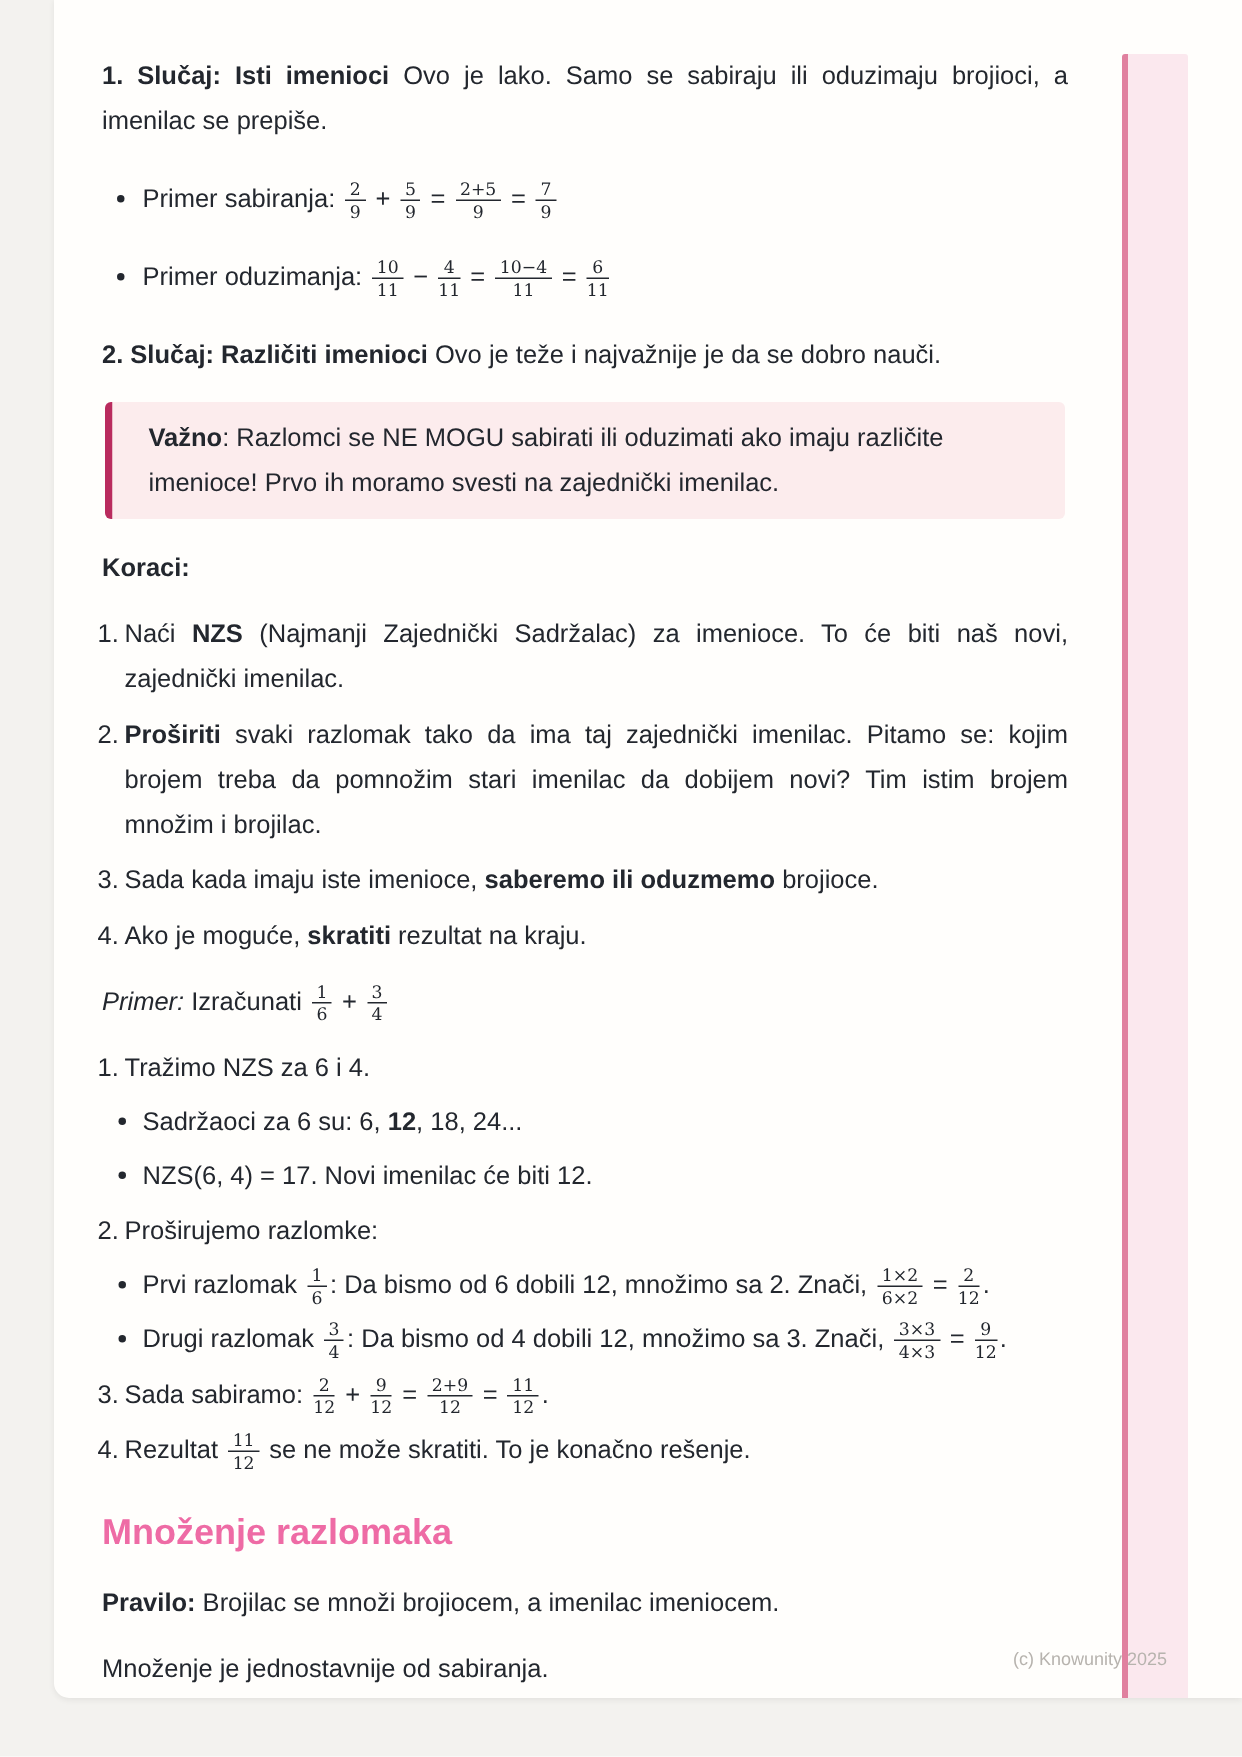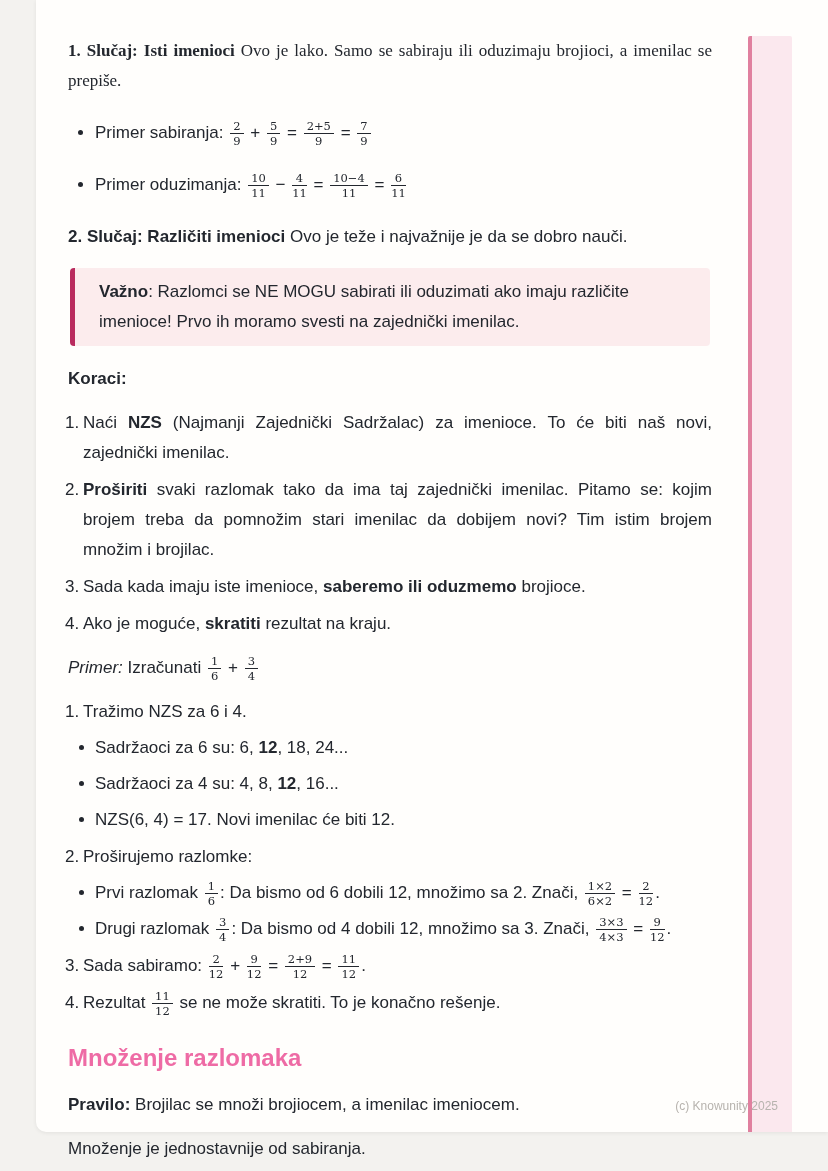--- a/index.html
+++ b/index.html
@@ -35,21 +35,21 @@
     border-top-left-radius:2px;border-top-right-radius:2px;
     z-index:1;
   }
   .content{
     position:absolute;left:32px;top:0;width:644px;
     padding-top:36px;
     font-size:17px;line-height:30px;
     z-index:2;
   }
   p{margin:14px 0;text-align:justify;}
-  .content > p:first-child{margin-top:0;font-family:Liberation Serif, serif;}
+  .content > p:first-child{margin-top:0;}
   b{font-weight:700;}
   i{font-style:italic;}
   .callout{
     margin:16px 2px 18px 2px;
     background:var(--callout-bg);
     border-left:5px solid var(--callout-border);
     border-radius:4px;
     padding:9px 24px;
   }
   .callout p{margin:0;text-align:left;}
@@ -98,21 +98,20 @@
     <ol>
         <li class="n-li"><span class="marker">1.</span><span class="li-text">Naći <b>NZS</b> (Najmanji Zajednički Sadržalac) za imenioce. To će biti naš novi, zajednički imenilac.</span></li>
         <li class="n-li"><span class="marker">2.</span><span class="li-text"><b>Proširiti</b> svaki razlomak tako da ima taj zajednički imenilac. Pitamo se: kojim brojem treba da pomnožim stari imenilac da dobijem novi? Tim istim brojem množim i brojilac.</span></li>
         <li class="n-li"><span class="marker">3.</span><span class="li-text">Sada kada imaju iste imenioce, <b>saberemo ili oduzmemo</b> brojioce.</span></li>
         <li class="n-li"><span class="marker">4.</span><span class="li-text">Ako je moguće, <b>skratiti</b> rezultat na kraju.</span></li>
       </ol>
     <p class="primer"><i>Primer:</i> Izračunati <span class="frac"><span class="fnum">1</span><span class="fden">6</span></span> + <span class="frac"><span class="fnum">3</span><span class="fden">4</span></span></p>
     <ol>
         <li class="n-li"><span class="marker">1.</span><span class="li-text">Tražimo NZS za 6 i 4.</span><ul class="nested">
             <li class="b-li"><span class="dot"></span><span class="li-text">Sadržaoci za 6 su: 6, <b>12</b>, 18, 24...</span></li>
-            <li class="b-li"><span class="dot"></span><span class="li-text">Sadržaoci za 4 su: 4, 8, <b>12</b>, 16...</span></li>
             <li class="b-li"><span class="dot"></span><span class="li-text">NZS(6, 4) = 17. Novi imenilac će biti 12.</span></li>
           </ul></li>
         <li class="n-li"><span class="marker">2.</span><span class="li-text">Proširujemo razlomke:</span><ul class="nested">
             <li class="b-li"><span class="dot"></span><span class="li-text">Prvi razlomak <span class="frac"><span class="fnum">1</span><span class="fden">6</span></span>: Da bismo od 6 dobili 12, množimo sa 2. Znači, <span class="frac"><span class="fnum">1×2</span><span class="fden">6×2</span></span> = <span class="frac"><span class="fnum">2</span><span class="fden">12</span></span>.</span></li>
             <li class="b-li"><span class="dot"></span><span class="li-text">Drugi razlomak <span class="frac"><span class="fnum">3</span><span class="fden">4</span></span>: Da bismo od 4 dobili 12, množimo sa 3. Znači, <span class="frac"><span class="fnum">3×3</span><span class="fden">4×3</span></span> = <span class="frac"><span class="fnum">9</span><span class="fden">12</span></span>.</span></li>
           </ul></li>
         <li class="n-li"><span class="marker">3.</span><span class="li-text">Sada sabiramo: <span class="frac"><span class="fnum">2</span><span class="fden">12</span></span> + <span class="frac"><span class="fnum">9</span><span class="fden">12</span></span> = <span class="frac"><span class="fnum">2+9</span><span class="fden">12</span></span> = <span class="frac"><span class="fnum">11</span><span class="fden">12</span></span>.</span></li>
         <li class="n-li"><span class="marker">4.</span><span class="li-text">Rezultat <span class="frac"><span class="fnum">11</span><span class="fden">12</span></span> se ne može skratiti. To je konačno rešenje.</span></li>
       </ol>
     <h2>Množenje razlomaka</h2>

